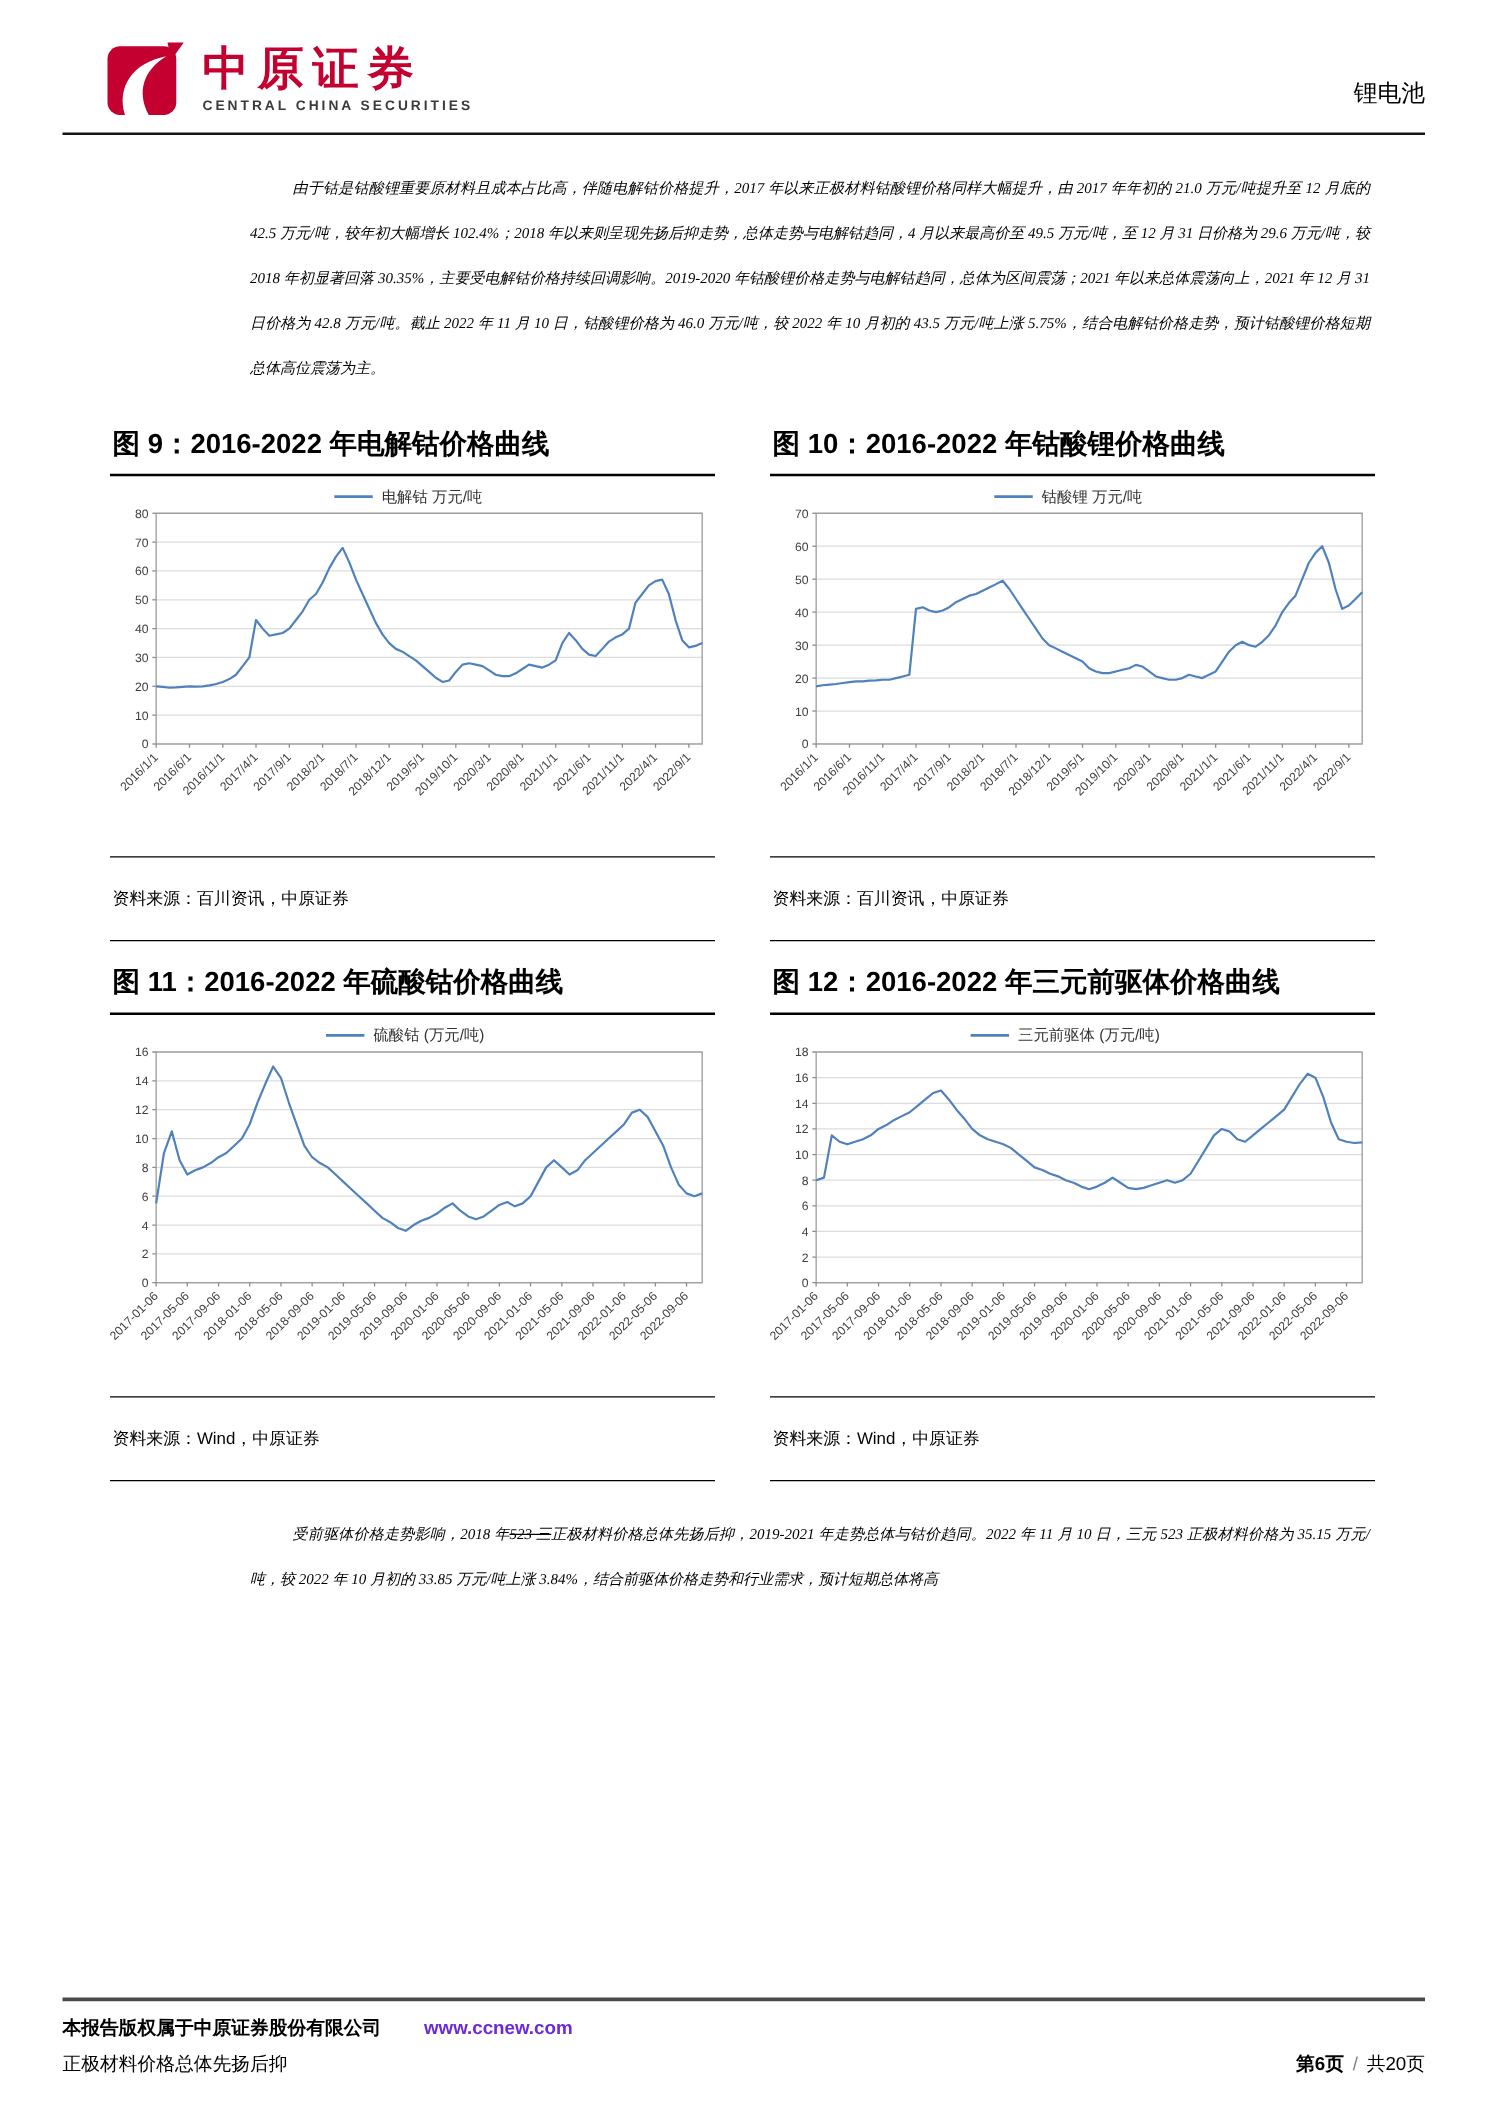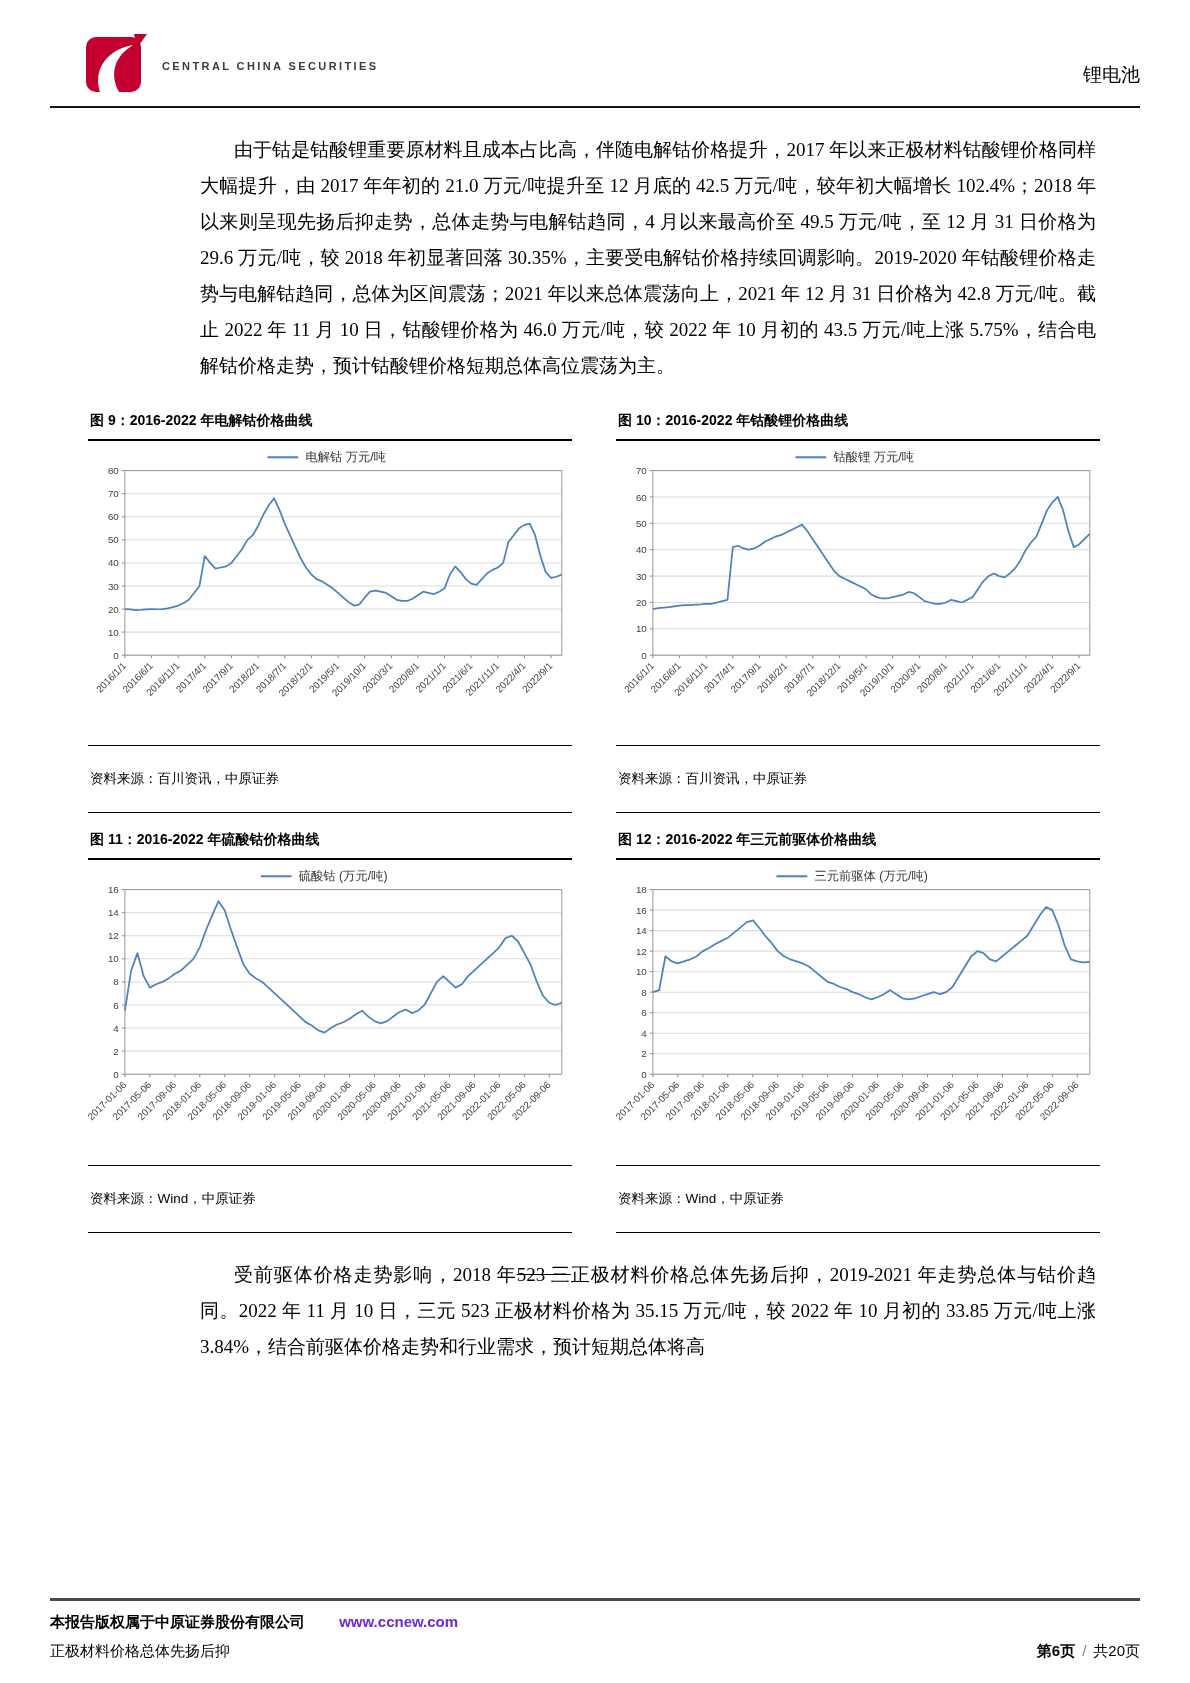--- a/index.html
+++ b/index.html
@@ -10,27 +10,27 @@
   
   .hdr { display: flex; justify-content: space-between; align-items: flex-end; padding: 32px 50px 0 84px; }
   .brand { display: flex; align-items: center; gap: 14px; }
   .logo-mark svg { width: 64px; height: 64px; display: block; }
   .brand-cn { font-size: 37px; font-weight: bold; color: var(--brand, #C3002F); letter-spacing: 7px; line-height: 1.05; font-family: "Liberation Serif", serif; }
   .brand-en { font-size: 11px; letter-spacing: 2.4px; color: #3a3a3a; font-family: "Liberation Sans", sans-serif; margin-top: 4px; font-weight: bold; }
   .tag { font-size: 19px; font-weight: normal; font-family: "Liberation Sans", sans-serif; padding-bottom: 8px; }
   .hdr-rule { border-top: 2px solid #151515; margin: 10px 50px 0; }
 
   
-  .para { font-size: 19px; line-height: 36px; text-align: justify; margin: 24px 94px 24px 200px; text-indent: 34px; }
+  .para { font-size: 12px; line-height: 36px; text-align: justify; margin: 24px 94px 24px 200px; text-indent: 34px; font-style: italic; }
   .para s { text-decoration: line-through; }
 
   
   .fig-row { display: grid; grid-template-columns: 1fr 1fr; column-gap: 44px; margin: 14px 90px 0 88px; }
   .fig { margin: 0; }
-  .fig-title { font-family: "Liberation Sans", sans-serif; font-weight: bold; font-size: 14px; padding: 4px 2px 9px; border-bottom: 2.5px solid #000; }
+  .fig-title { font-family: "Liberation Sans", sans-serif; font-weight: bold; font-size: 22px; padding: 4px 2px 9px; border-bottom: 2.5px solid #000; }
   .chart { padding: 5px 0 0; }
   .chart svg { display: block; width: 100%; height: auto; }
   .fig-source { font-family: "Liberation Sans", sans-serif; font-size: 13.5px; border-top: 1px solid #000; border-bottom: 1px solid #000; padding: 24px 2px; }
   .ax { font-size: 9.5px; fill: #404040; font-family: "Liberation Sans", sans-serif; }
   .lg { font-size: 12px; fill: #333; font-family: "Liberation Sans", sans-serif; }
 
   
   .ftr { position: absolute; left: 50px; right: 50px; bottom: 22px; font-family: "Liberation Sans", sans-serif; }
   .ftr-rule { border-top: 3px solid #4a4a4a; margin-bottom: 12px; }
   .ftr-cols { display: flex; justify-content: space-between; align-items: flex-end; }
@@ -48,20 +48,21 @@
   <header class="hdr">
     <div class="brand">
       <span class="logo-mark">
         <svg viewBox="0 0 64 64" aria-hidden="true">
           <rect x="2" y="5" width="55" height="55" rx="10" fill="#C3002F"></rect>
           <path d="M50 2 L63 2 L53 16 Z" fill="#C3002F"></path>
           <path d="M16 60 C9 38 22 18 49 13 C31 24 25 41 35 60 Z" fill="#ffffff"></path>
         </svg>
       </span>
       <span class="logo-text">
+        <div class="brand-cn">中原证券</div>
         <div class="brand-en">CENTRAL CHINA SECURITIES</div>
       </span>
     </div>
     <div class="tag">锂电池</div>
   </header>
   <div class="hdr-rule"></div>
 
   <p class="para">由于钴是钴酸锂重要原材料且成本占比高，伴随电解钴价格提升，2017 年以来正极材料钴酸锂价格同样大幅提升，由 2017 年年初的 21.0 万元/吨提升至 12 月底的 42.5 万元/吨，较年初大幅增长 102.4%；2018 年以来则呈现先扬后抑走势，总体走势与电解钴趋同，4 月以来最高价至 49.5 万元/吨，至 12 月 31 日价格为 29.6 万元/吨，较 2018 年初显著回落 30.35%，主要受电解钴价格持续回调影响。2019-2020 年钴酸锂价格走势与电解钴趋同，总体为区间震荡；2021 年以来总体震荡向上，2021 年 12 月 31 日价格为 42.8 万元/吨。截止 2022 年 11 月 10 日，钴酸锂价格为 46.0 万元/吨，较 2022 年 10 月初的 43.5 万元/吨上涨 5.75%，结合电解钴价格走势，预计钴酸锂价格短期总体高位震荡为主。</p>
 
   <div class="fig-row">

